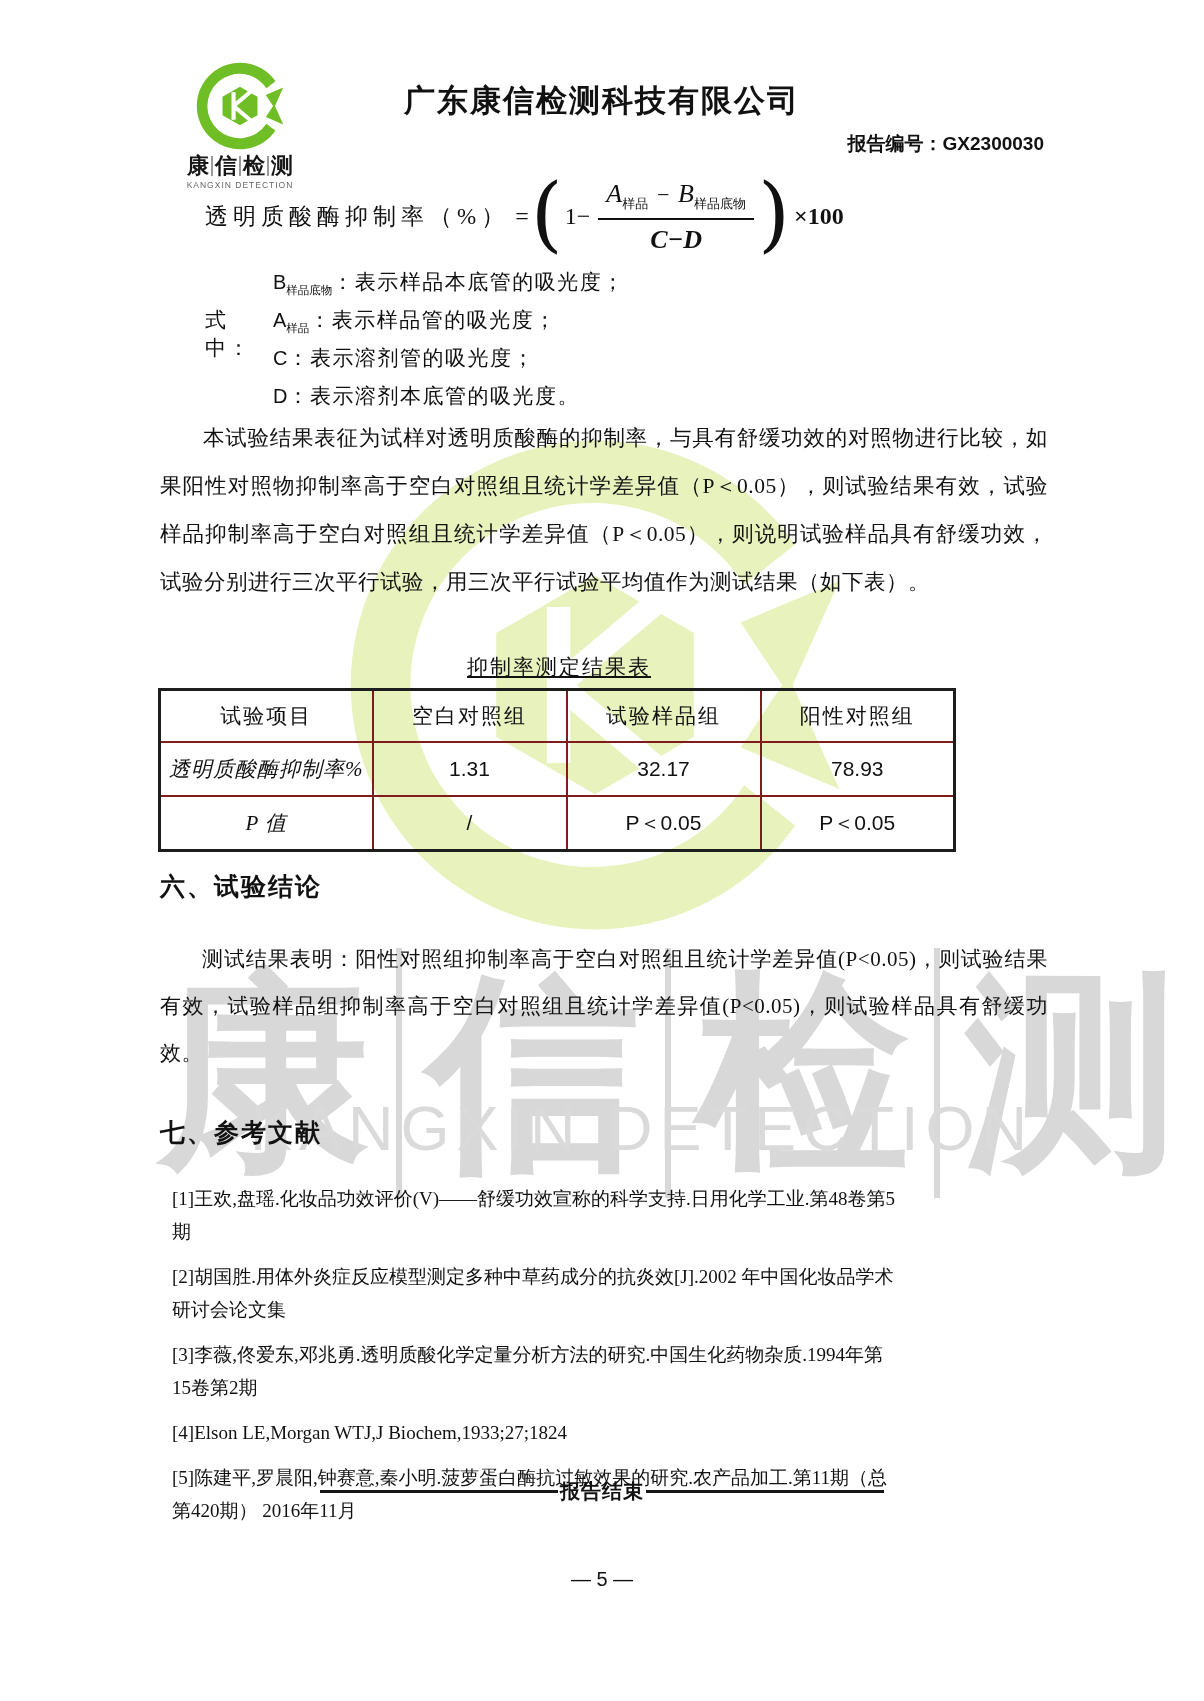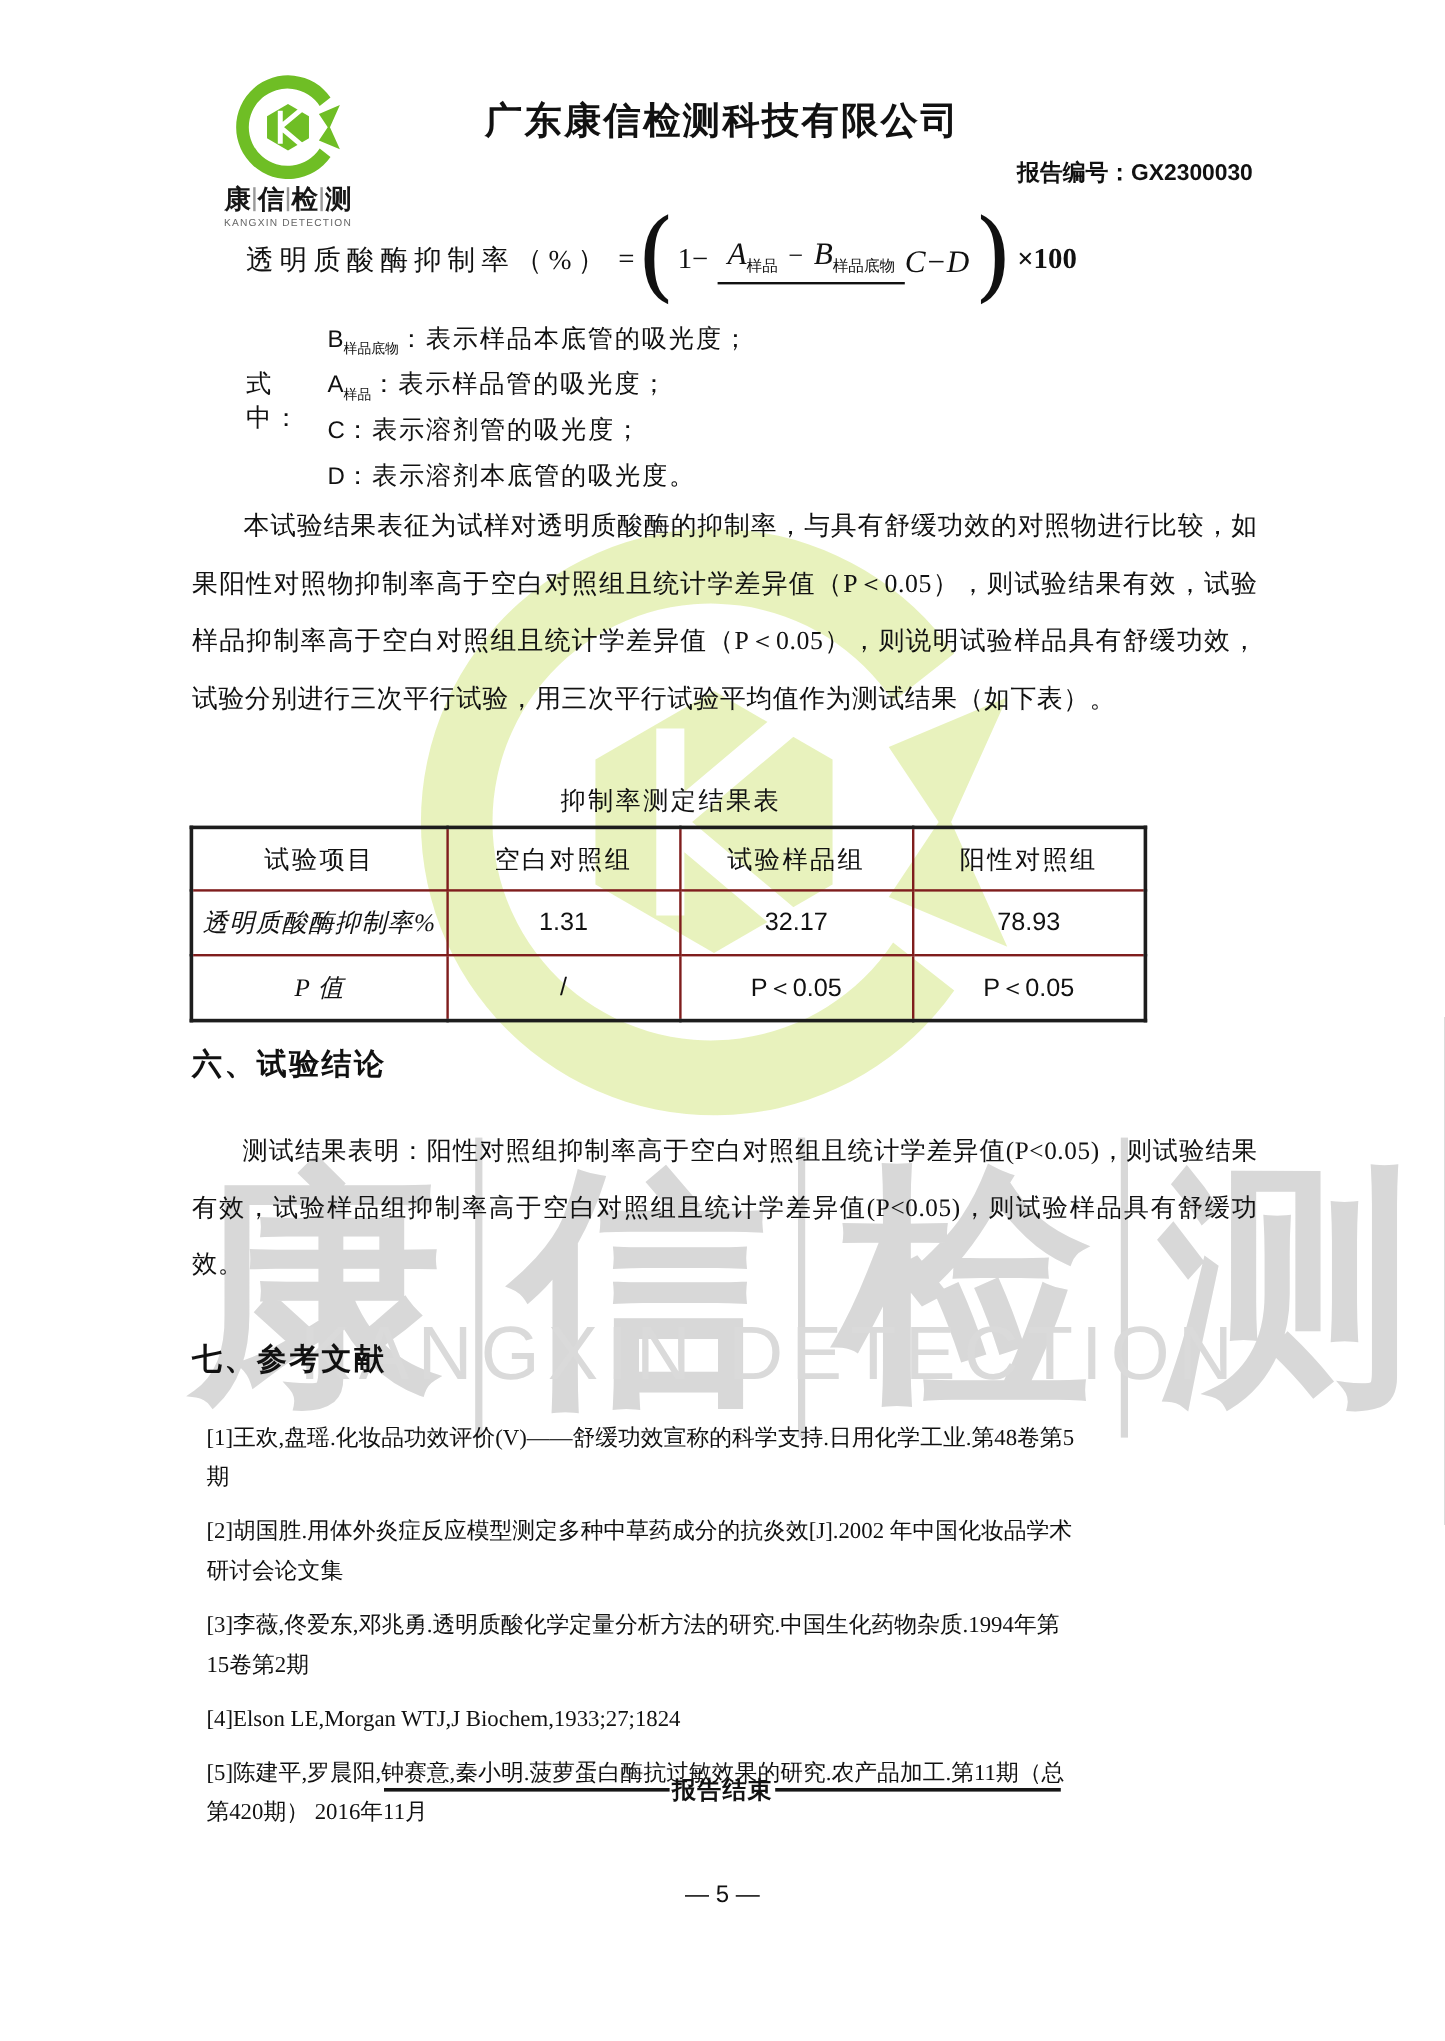--- a/index.html
+++ b/index.html
@@ -25,41 +25,41 @@
   .logo-en{font-size:8.5px;color:#666;letter-spacing:1px;margin-top:2px;font-family:"Liberation Sans","DejaVu Sans",sans-serif;}
   .company-title{left:0;top:80px;width:1204px;text-align:center;font-size:31px;font-weight:700;letter-spacing:2px;z-index:1;}
   .report-no{right:160px;top:131px;font-size:19px;font-weight:700;font-family:"Liberation Sans","DejaVu Sans",sans-serif;z-index:1;}
 
   
   .formula{left:205px;top:178px;display:flex;align-items:center;font-size:23px;z-index:1;}
   .f-lhs{letter-spacing:5px;margin-right:4px;}
   .f-eq{font-size:24px;margin:0 2px;}
   .paren{font-size:82px;font-weight:300;line-height:.95;font-family:"DejaVu Serif",serif;transform:translateY(-3px);}
   .f-one{font-size:24px;margin:0 4px 0 2px;}
-  .frac{display:flex;flex-direction:row;align-items:center;margin:0 4px;}
+  .frac{display:flex;flex-direction:column;align-items:center;margin:0 4px;}
   .frac .num{padding:0 8px 5px;border-bottom:2.5px solid #111;white-space:nowrap;}
-  .frac .den{padding-top:5px;}
+  .frac .den{padding-top:5px;font-weight:bold;}
   .sym{font-style:italic;font-family:"Liberation Serif",serif;font-size:26px;}
   .ssub{font-size:13px;}
   .f-op{font-size:22px;margin:0 3px;}
   .f-times{font-size:24px;margin-left:4px;font-weight:bold;}
 
   
   .definitions{left:205px;top:268px;z-index:1;}
   .def-row{display:flex;align-items:baseline;height:38px;font-size:21px;}
   .def-prefix{width:68px;letter-spacing:2px;}
   .def-sym{font-family:"Liberation Sans","DejaVu Sans",sans-serif;font-size:20px;font-weight:500;}
   .def-sub{font-size:11.5px;}
   .def-text{letter-spacing:1.5px;}
 
   
   .paragraph1{left:160px;top:414px;width:888px;font-size:21.5px;line-height:48px;text-align:justify;text-indent:2em;letter-spacing:.5px;z-index:1;}
 
   
-  .table-title{left:158px;top:653px;width:802px;text-align:center;font-size:21px;letter-spacing:2px;z-index:1;}
+  .table-title{left:158px;top:653px;width:802px;text-align:center;font-size:21px;letter-spacing:2px;z-index:1;text-decoration:underline;}
   .result-table{left:158px;top:688px;z-index:1;}
   table{border-collapse:collapse;background:transparent;}
   th,td{border:2px solid #7f1d1d;text-align:center;font-weight:400;}
   table{border:3px solid #1d1d1d;}
   th{height:48px;font-size:21px;letter-spacing:2px;}
   td{height:50px;font-size:21px;}
   .col0{width:213px;}.col1,.col2,.col3{width:194px;}
   td.rowlabel{font-style:italic;letter-spacing:1px;}
   td.num{font-family:"Liberation Sans","DejaVu Sans",sans-serif;font-size:21px;}
 

